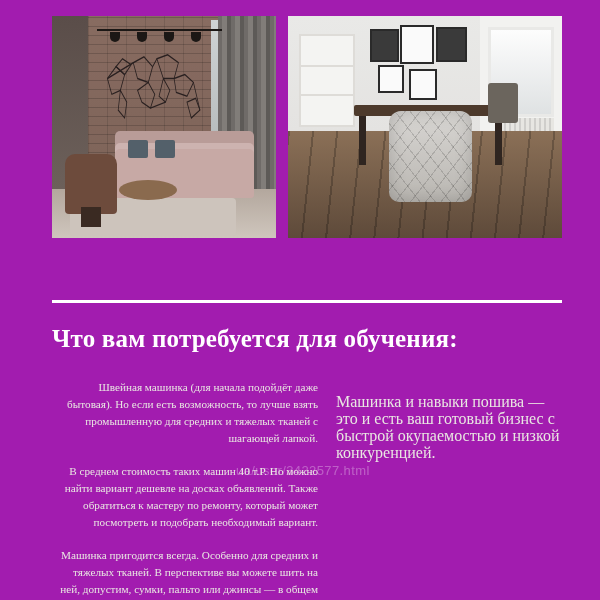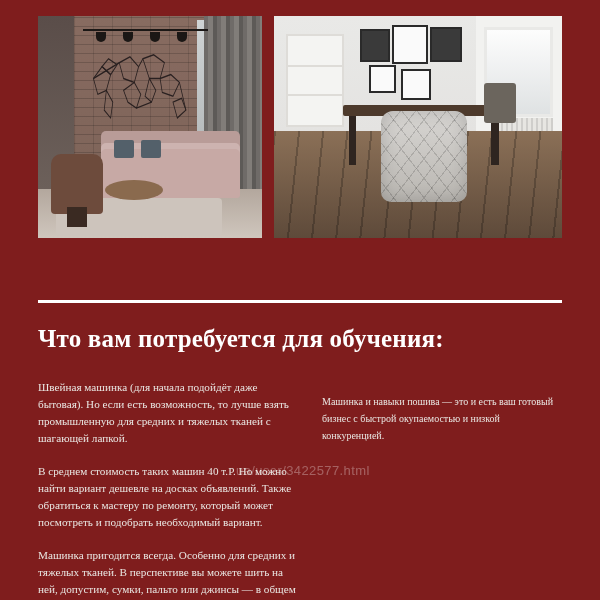--- a/index.html
+++ b/index.html
@@ -10,23 +10,23 @@
     width: 600px;
     height: 600px;
     background: #ffffff;
     font-family: "Liberation Sans", sans-serif;
     overflow: hidden;
   }
   .page {
     position: relative;
     width: 600px;
     height: 600px;
-    background: #7f1d1d;
+    background: #a21caf;
     box-sizing: border-box;
-    padding: 16px 38px 0 38px;
+    padding: 16px 38px 0 52px;
     overflow: hidden;
   }
 
   
   .photo-row {
     display: flex;
     gap: 12px;
     height: 222px;
   }
   .photo {
@@ -304,21 +304,21 @@
   }
   .col-side {
     flex: 1 1 auto;
   }
   .para {
     color: #e9e6e2;
     font-family: "Liberation Serif", serif;
     font-size: 11.2px;
     line-height: 17px;
     margin: 0 0 16px 0;
-    text-align: left;
+    text-align: right;
   }
   .para:last-child { margin-bottom: 0; }
 
   
   .sm-photo {
     position: relative;
     width: 100%;
     height: 131px;
     overflow: hidden;
     background: #cfc7ba;
@@ -394,21 +394,21 @@
     bottom: 3%;
     width: 18%;
     height: 12%;
     background: #8d8579;
     border-radius: 2px;
   }
 
   .caption {
     color: #e9e6e2;
     font-family: "Liberation Serif", serif;
-    font-size: 10px;
+    font-size: 16px;
     line-height: 17px;
     margin-top: 14px;
   }
 
   
   .watermark {
     position: absolute;
     left: 236px;
     top: 463px;
     color: rgba(255,255,255,.30);

